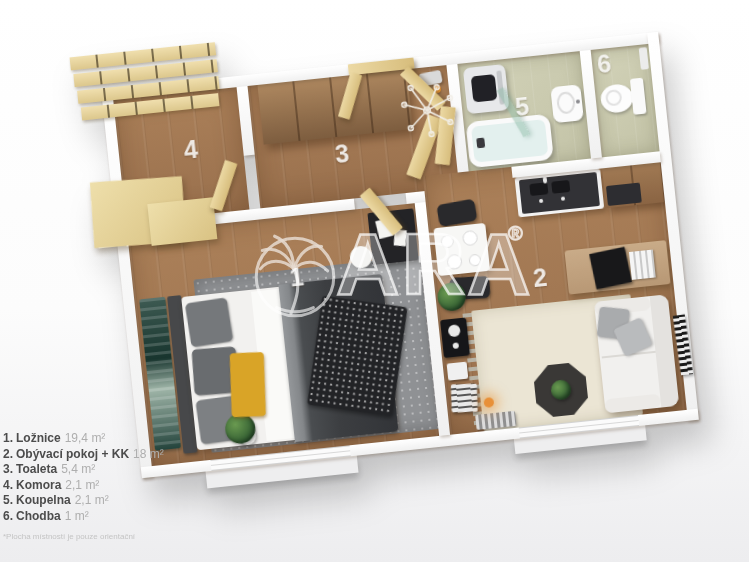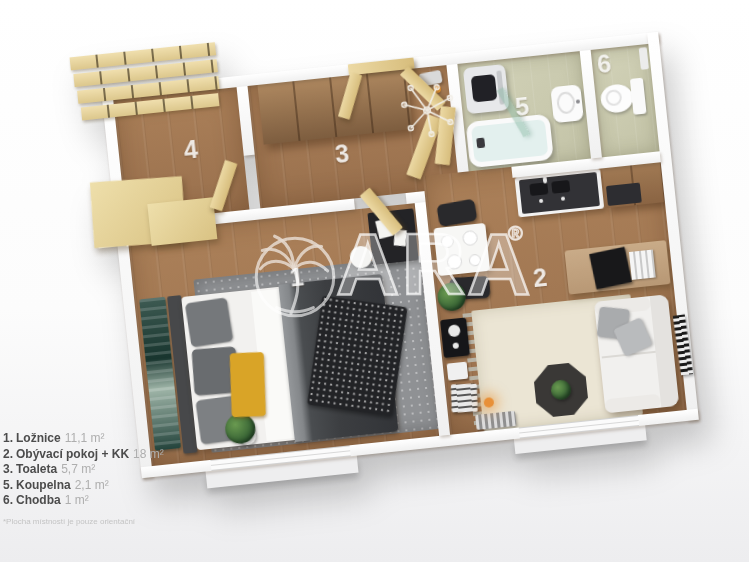--- a/index.html
+++ b/index.html
@@ -389,27 +389,30 @@
       <path d="M30 80 Q48 88 66 80"></path>
     </g>
   </svg>
   <div class="wm-brand">ARA</div>
   <div class="wm-reg">®</div>
 </div>
 
 <div class="legend">
   <div class="legend-rows">
     <div class="legend-row">
-      <span class="legend-num">1.</span><span class="legend-name">Ložnice</span><span class="legend-area">11,1 m²</span>
+      <span class="legend-num">1.</span><span class="legend-name">Ložnice</span><span class="legend-area">19,4 m²</span>
     </div>
     <div class="legend-row">
       <span class="legend-num">2.</span><span class="legend-name">Obývací pokoj + KK</span><span class="legend-area">18 m²</span>
     </div>
     <div class="legend-row">
-      <span class="legend-num">3.</span><span class="legend-name">Toaleta</span><span class="legend-area">5,7 m²</span>
+      <span class="legend-num">3.</span><span class="legend-name">Toaleta</span><span class="legend-area">5,4 m²</span>
+    </div>
+    <div class="legend-row">
+      <span class="legend-num">4.</span><span class="legend-name">Komora</span><span class="legend-area">2,1 m²</span>
     </div>
     <div class="legend-row">
       <span class="legend-num">5.</span><span class="legend-name">Koupelna</span><span class="legend-area">2,1 m²</span>
     </div>
     <div class="legend-row">
       <span class="legend-num">6.</span><span class="legend-name">Chodba</span><span class="legend-area">1 m²</span>
     </div>
   </div>
   <div class="legend-note">*Plocha místností je pouze orientační</div>
 </div>

